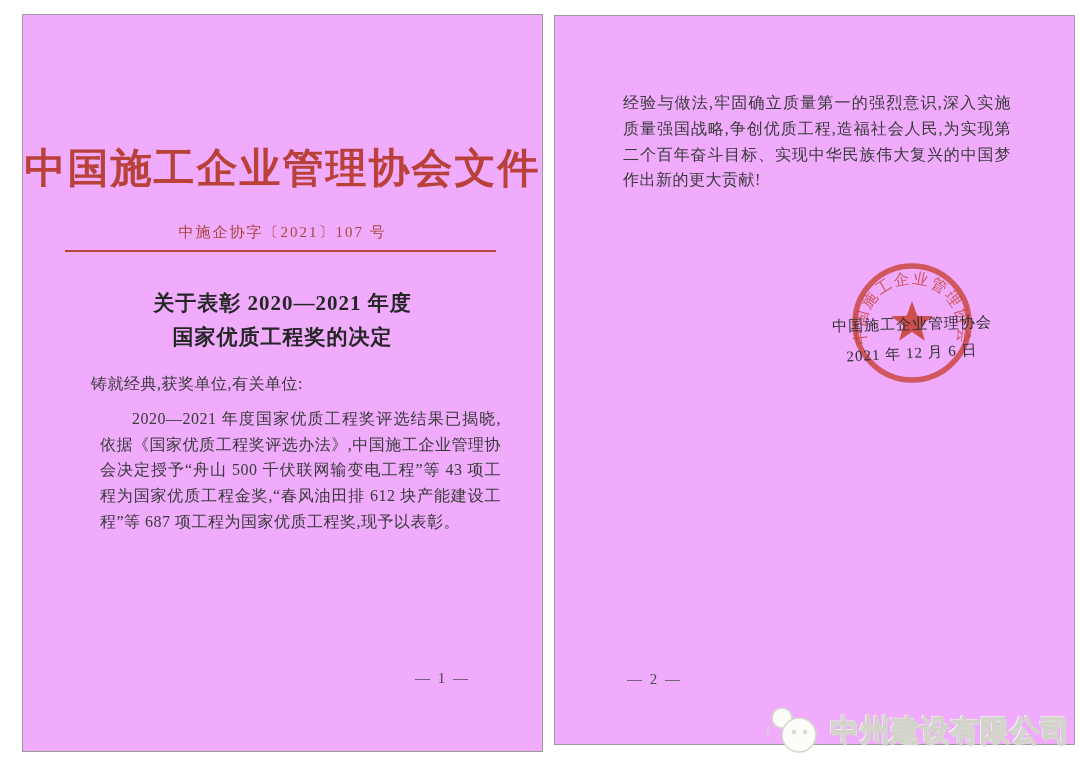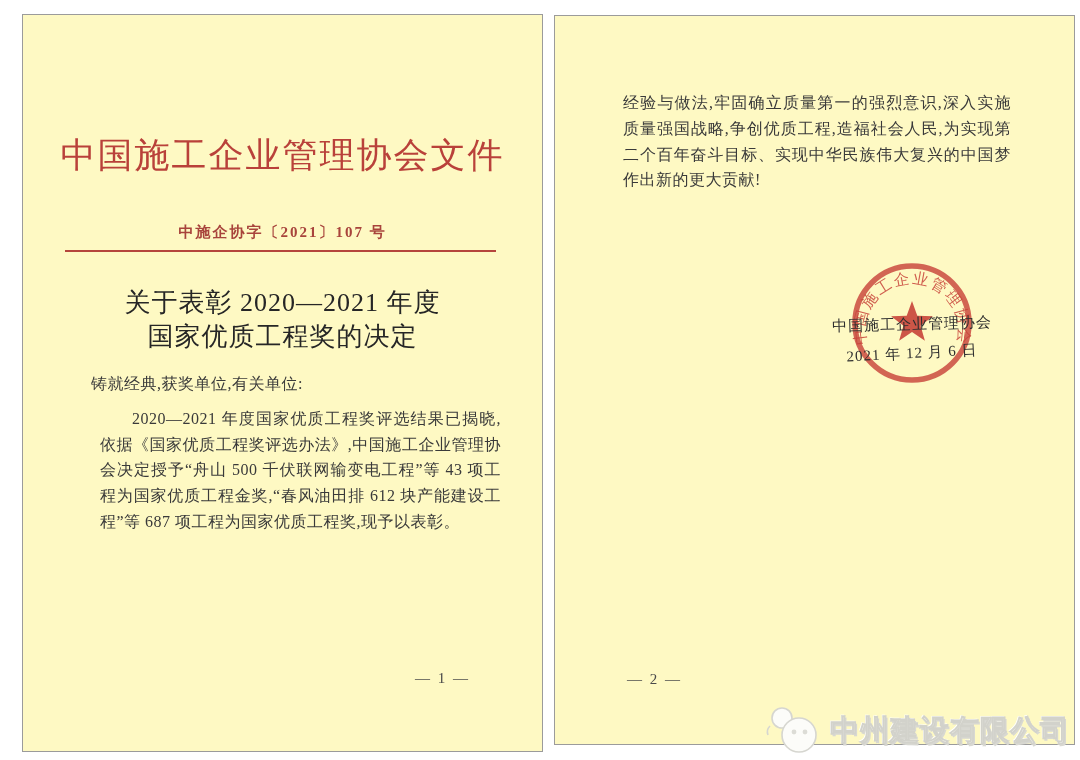--- a/index.html
+++ b/index.html
@@ -1,40 +1,40 @@
 <!DOCTYPE html>
 <html><head>
 <meta charset="utf-8">
 <style>
   html,body{margin:0;padding:0;background:#ffffff;}
   .canvas{
     position:relative;width:1080px;height:760px;background:#ffffff;overflow:hidden;
     font-family:"Liberation Serif","DejaVu Serif",serif;
   }
   .page{
-    position:absolute;background:#fef9c3;border:1px solid #9b9b9b;box-sizing:border-box;
+    position:absolute;background:#f0abfc;border:1px solid #9b9b9b;box-sizing:border-box;
   }
   .page-left{left:22px;top:14px;width:521px;height:738px;}
   .page-right{left:554px;top:15px;width:521px;height:730px;}
 
   
   .org-title{
-    position:absolute;top:121px;left:0;width:100%;text-align:center;
-    color:#b9413a;font-size:35px;font-weight:normal;letter-spacing:2px;line-height:40px;
+    position:absolute;top:133px;left:0;width:100%;text-align:center;
+    color:#b9413a;font-size:41px;font-weight:bold;letter-spacing:2px;line-height:40px;
   }
   .doc-number{
     position:absolute;top:206px;left:0;width:100%;text-align:center;
-    color:#a8443c;font-size:15px;letter-spacing:2px;line-height:22px;font-weight:bold;
+    color:#a8443c;font-size:15px;letter-spacing:2px;line-height:22px;
   }
   .red-rule{
     position:absolute;top:235px;left:42px;right:46px;height:2px;background:#b5453c;
   }
   .doc-heading{
     position:absolute;top:271px;left:0;width:100%;text-align:center;
-    color:#262626;font-size:26px;font-weight:normal;line-height:34px;letter-spacing:1px;
+    color:#262626;font-size:21px;font-weight:bold;line-height:34px;letter-spacing:1px;
   }
   .body-text{
     position:absolute;color:#3a3a3a;font-size:16px;line-height:25.8px;
     text-align:justify;letter-spacing:0.5px;
   }
   .body-left{top:356px;left:68px;width:419px;}
   .para-indent{text-indent:2em;margin:9px;}
   .para-plain{text-indent:0;margin:0;}
   .page-num{
     position:absolute;color:#4a4a4a;font-size:15px;letter-spacing:2px;

